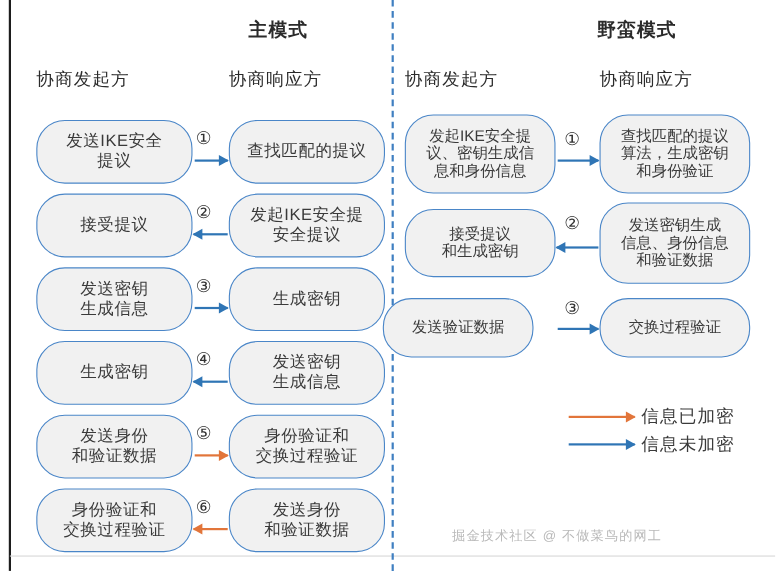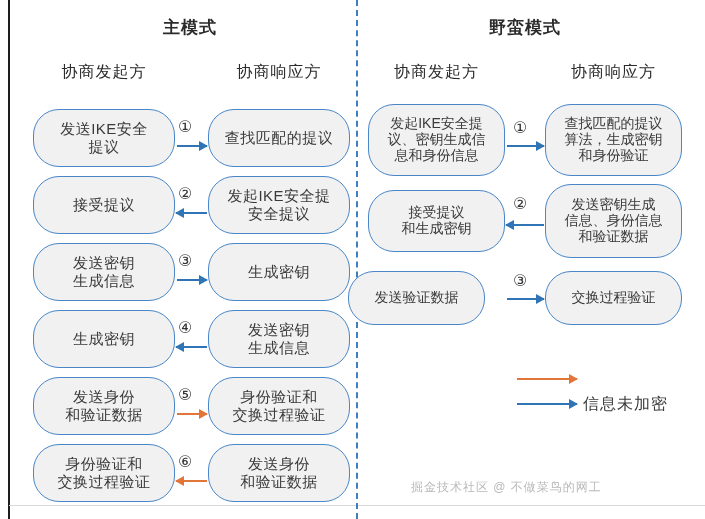--- a/index.html
+++ b/index.html
@@ -38,31 +38,30 @@
   .divider {
     position: absolute;
     left: 356px;
     top: 0px;
     width: 0;
     height: 519px;
     border-left: 2px dashed #3f7fc1;
   }
   .panel-title {
     position: absolute;
-    text-align: center;
+    text-align: right;
     font-size: 17px;
     font-weight: 700;
     color: #2b2b2b;
     letter-spacing: 1px;
     white-space: nowrap;
     font-family: Liberation Serif, serif;
   }
   .role-label {
     position: absolute;
-    text-align: center;
     font-size: 16px;
     color: #2b2b2b;
     letter-spacing: 1px;
     white-space: nowrap;
   }
   
   .node {
     position: absolute;
     box-sizing: border-box;
     background: #f1f1f1;
@@ -237,20 +236,21 @@
   <div class="arrow right" style="left:507px; top:298px; width:37px;">
     <div class="shaft" style="background:#2f75b5;"></div>
     <div class="head" style="border-left-color:#2f75b5;"></div>
   </div>
   <div class="node small" style="left:545px; top:271px; width:137px; height:54px;">交换过程验证</div>
 
   <div class="arrow right" style="left:517px; top:378px; width:60px;">
     <div class="shaft" style="background:#e2753a;"></div>
     <div class="head" style="border-left-color:#e2753a;"></div>
   </div>
+  <div class="legend-label" style="left:583px; top:369px;">信息已加密</div>
 
   <div class="arrow right" style="left:517px; top:403px; width:60px;">
     <div class="shaft" style="background:#2f75b5;"></div>
     <div class="head" style="border-left-color:#2f75b5;"></div>
   </div>
   <div class="legend-label" style="left:583px; top:394px;">信息未加密</div>
 
   <div class="watermark" style="left:411px; top:479px;">掘金技术社区 @ 不做菜鸟的网工</div>
 
 </div>

